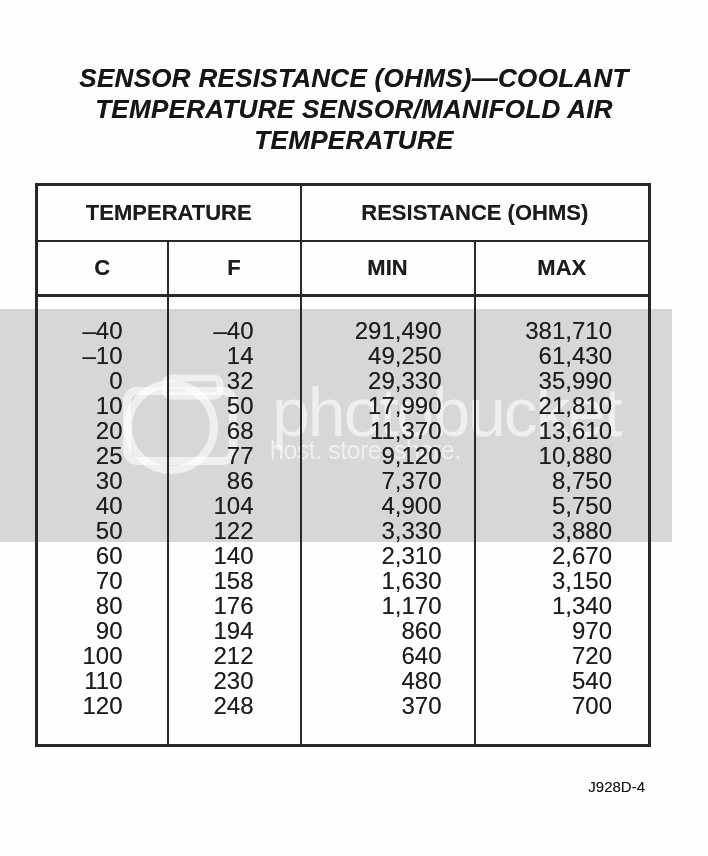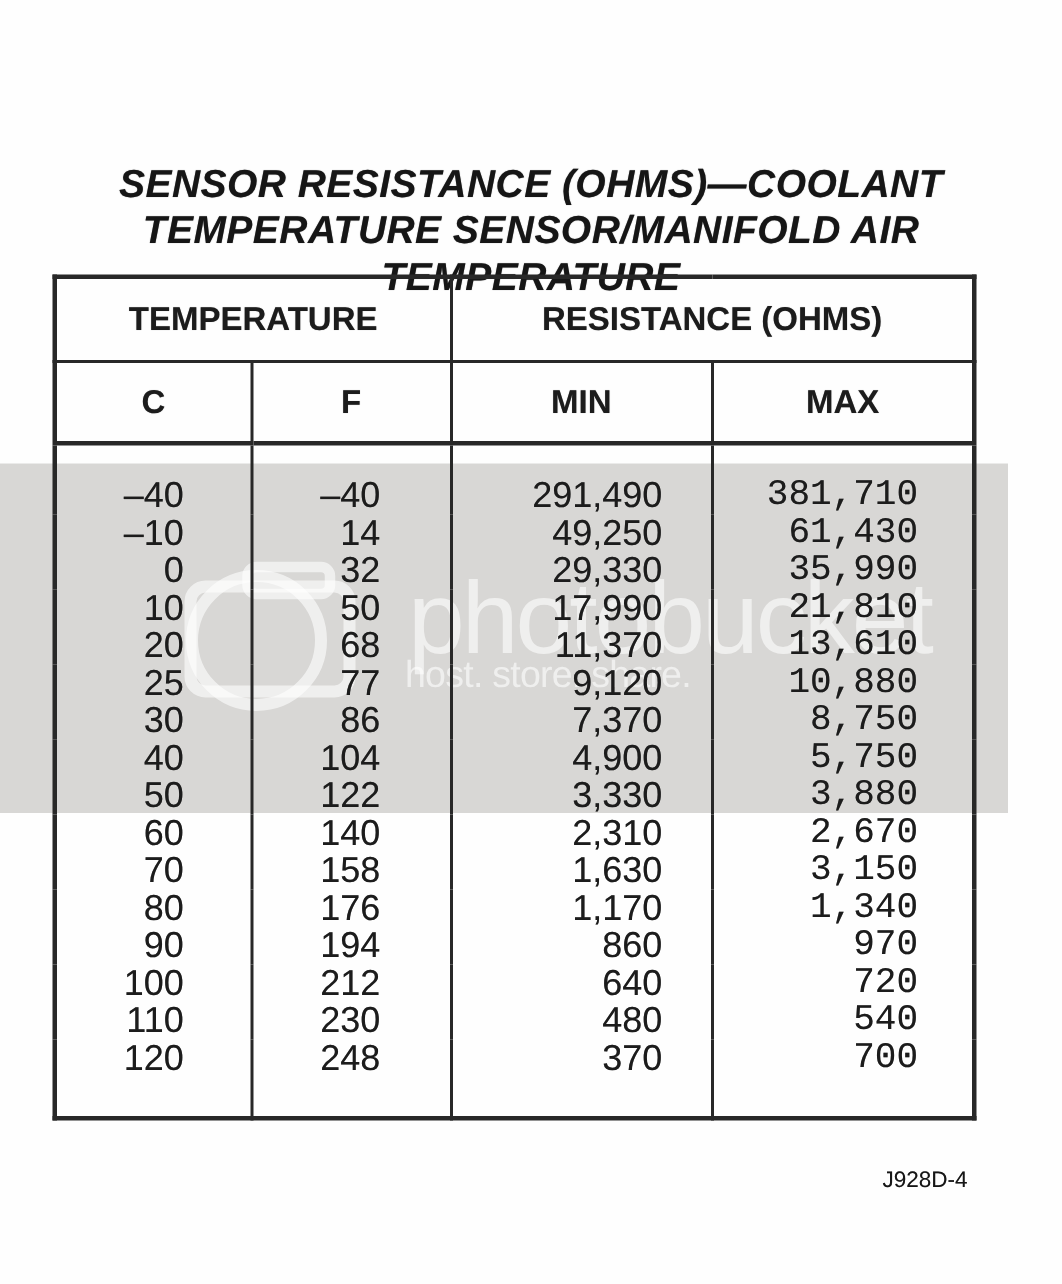--- a/index.html
+++ b/index.html
@@ -11,21 +11,20 @@
   }
   
   .title{
     position:absolute;left:0;top:63px;width:708px;
     text-align:center;
     font-style:italic;font-weight:bold;
     font-size:26px;line-height:31px;letter-spacing:.3px;
     color:#161616;
     text-shadow:0 0 .6px rgba(0,0,0,.55);
     z-index:3;
-    margin-top:44px;
   }
   
   .band{
     position:absolute;left:0;top:309px;width:672px;height:233px;
     background:#d8d7d5;
     z-index:1;
   }
   
   .wm{position:absolute;z-index:2;color:rgba(255,255,255,.6);}
   .wm-camera{left:120px;top:374px;width:120px;height:100px;}
@@ -62,21 +61,21 @@
     border-left:2px solid #282828;border-right:2px solid #282828;
     border-top:none;border-bottom:none;
     font-size:24px;line-height:25px;
     text-align:right;padding:0;
     text-shadow:0 0 .4px rgba(0,0,0,.45);
     white-space:nowrap;
   }
   table.res td.c0{padding-right:44px;}
   table.res td.c1{padding-right:46px;}
   table.res td.c2{padding-right:32px;}
-  table.res td.c3{padding-right:36px;font-family:Liberation Mono, monospace;}
+  table.res td.c3{padding-right:36px;}
   tbody tr:first-child td{padding-top:21px;}
   tbody tr:last-child td{padding-bottom:26px;}
   col.w0{width:131px}col.w1{width:133px}col.w2{width:174px}col.w3{width:175px}
   
   .caption{
     position:absolute;left:430px;top:774px;width:215px;
     text-align:right;
     font-size:15px;line-height:25px;color:#161616;
     text-shadow:0 0 .4px rgba(0,0,0,.4);
     z-index:3;

